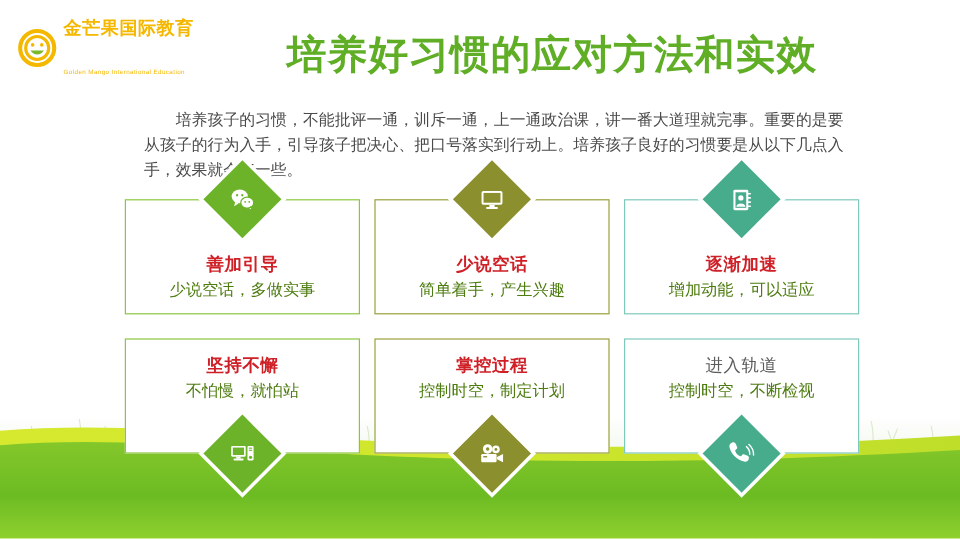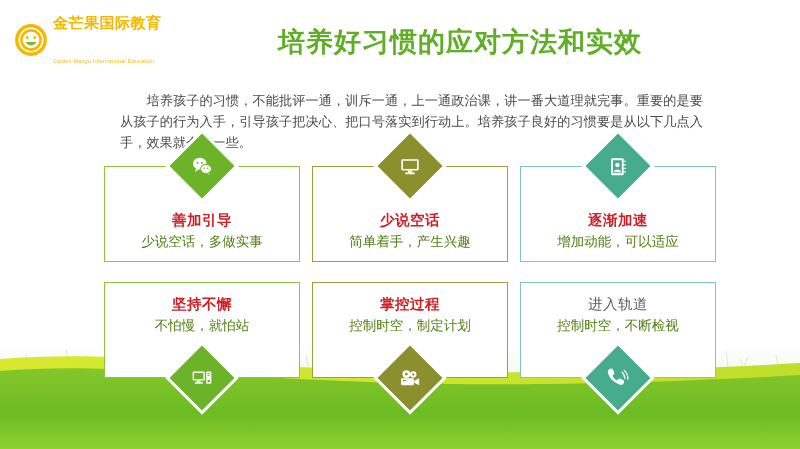--- a/index.html
+++ b/index.html
@@ -17,35 +17,35 @@
   
   .header{position:absolute;left:0;top:0;width:800px;height:72px;}
   .logo{position:absolute;left:14px;top:22px;display:flex;align-items:center;height:36px;}
   .logo-mark{width:34px;height:34px;position:relative;flex:none;margin-right:5px;}
   .logo-text{display:flex;flex-direction:column;justify-content:center;gap:24px;}
   .logo-cn{font-size:15px;font-weight:bold;color:#f5b800;line-height:1.05;letter-spacing:.5px;
            font-family:"DejaVu Sans","Liberation Sans",sans-serif;}
   .logo-en{font-size:5.2px;color:#f5b800;letter-spacing:.35px;line-height:1.3;margin-top:2px;
            font-family:"Liberation Sans",sans-serif;}
   .slide-title{position:absolute;left:0;top:24px;width:800px;text-align:center;
-               font-size:27px;font-weight:bold;color:#5fae26;letter-spacing:1px;
+               font-size:33px;font-weight:bold;color:#5fae26;letter-spacing:1px;
                text-shadow:0 1px 0 rgba(255,255,255,.7);}
   .slide-title .pad{display:inline-block;padding-left:120px;}
 
   
   .intro{position:absolute;left:104px;top:74px;width:615px;
          font-size:13.2px;line-height:21px;color:#4a4a4a;text-align:justify;}
   .intro p{margin:16px;text-indent:2em;}
 
   
   .grid{position:absolute;left:104px;top:166px;width:612px;}
   .row{display:flex;justify-content:space-between;}
   .row2{margin-top:20px;}
   .card{position:relative;width:196px;height:96px;box-sizing:border-box;
-        background:#ffffff;border:1.6px solid #8cc63f;font-family:Liberation Mono, monospace;}
+        background:#ffffff;border:1.6px solid #8cc63f;}
   .card .texts{position:absolute;left:0;width:100%;text-align:center;}
   .row1 .card .texts{top:44px;}
   .row2 .card .texts{top:12px;}
   .c-title{font-size:14.5px;font-weight:bold;color:#cf2027;line-height:20px;letter-spacing:.5px;}
   .c-title.plain{color:#5c5c5c;font-weight:normal;}
   .c-sub{font-size:13.5px;color:#4d7c0f;line-height:21px;margin-top:1px;}
 
   
   .diamond{position:absolute;left:50%;width:46px;height:46px;margin-left:-23px;
            transform:rotate(45deg);display:flex;align-items:center;justify-content:center;

